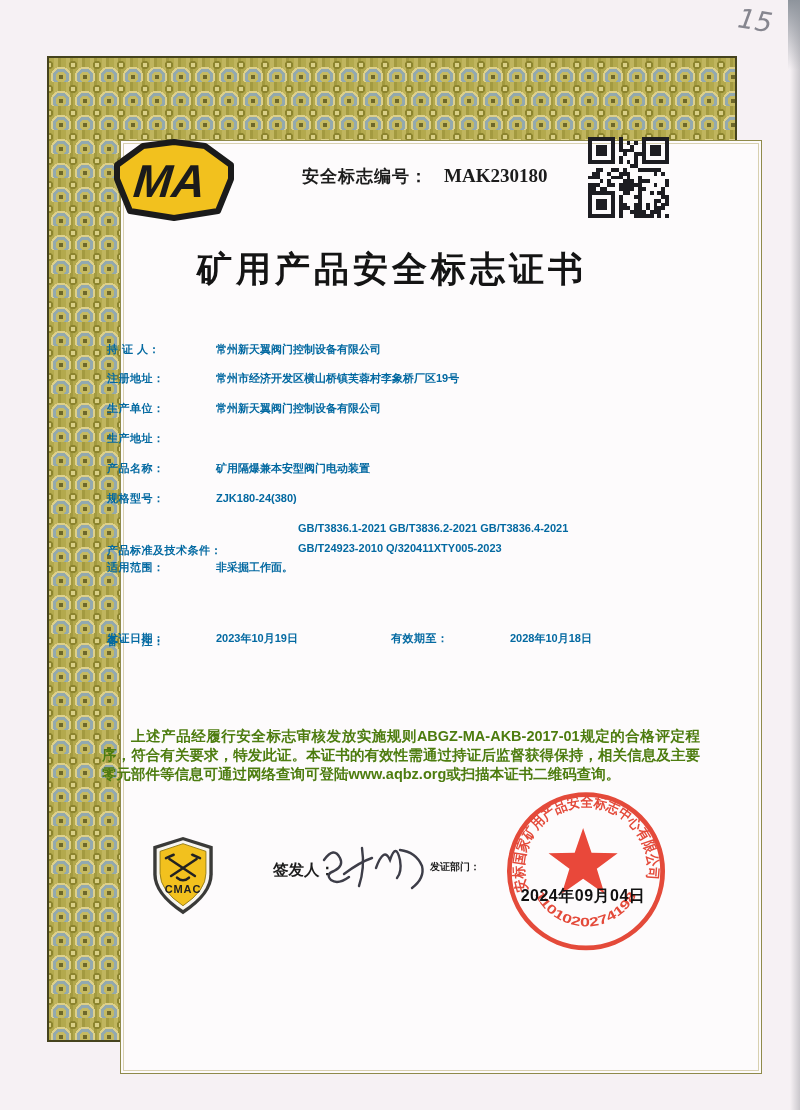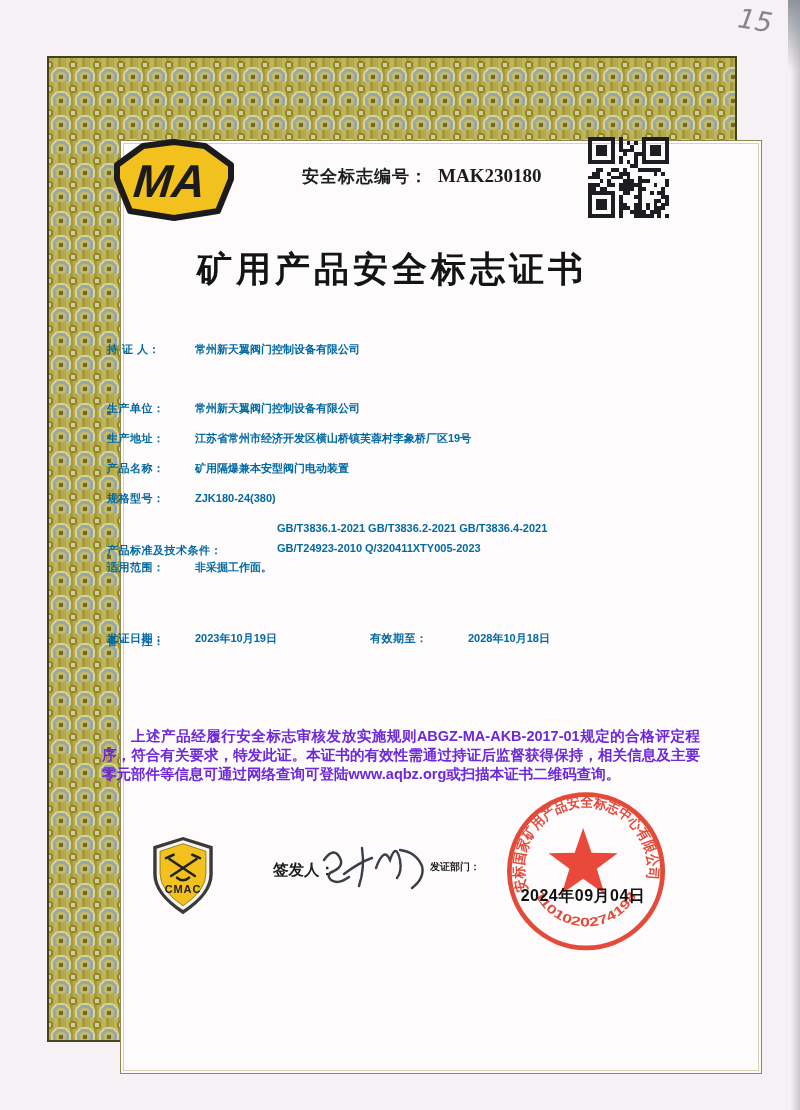--- a/index.html
+++ b/index.html
@@ -29,39 +29,39 @@
       repeating-linear-gradient(90deg,#b3a94d 0 5px,#c0b55e 5px 9px,#a39a40 9px 12px);
     background-size:24px 24px,24px 24px,24px 24px,auto;
   }
   .inner{
     position:absolute;left:71px;top:82px;width:642px;height:934px;box-sizing:border-box;
     background:#fdfbfc;border:1px solid #8f8a4a;
     outline:1px solid #d8d0b0;outline-offset:-4px;
   }
   
   .ma-logo{position:absolute;left:113px;top:139px;width:122px;height:82px;}
-  .id-line{position:absolute;left:302px;top:165px;display:flex;align-items:baseline;gap:10px;}
+  .id-line{position:absolute;left:302px;top:165px;display:flex;align-items:baseline;gap:16px;}
   .id-label{font-weight:bold;font-size:17px;letter-spacing:1px;}
   .id-number{font-family:"Liberation Serif","DejaVu Serif",serif;font-size:19px;font-weight:bold;}
   .qr{position:absolute;left:588px;top:137px;width:81px;height:81px;}
   
   .title{position:absolute;left:47px;top:246px;width:690px;text-align:center;
     font-size:35px;font-weight:bold;letter-spacing:4px;color:#141414;}
   
   .frow{position:absolute;left:107px;width:606px;display:flex;align-items:flex-start;
     font-size:11px;font-weight:bold;line-height:20px;color:#0369a1;}
   .flabel{display:inline-block;width:88px;flex-shrink:0;letter-spacing:.5px;}
   .flabel.wide{width:170px;margin-top:24px;}
-  .fvalue{flex:1;}
+  .fvalue{flex:1;margin-left:21px;}
   .fvalue.fixed{flex:0 0 175px;}
   .stacked span{display:block;}
   
   .para{position:absolute;left:102px;top:727px;width:598px;
     font-size:14.5px;font-weight:bold;line-height:18.8px;text-align:justify;
-    text-indent:2em;color:#6d28d9;}
+    text-indent:2em;color:#4d7c0f;}
   
   .cmac{position:absolute;left:149px;top:834px;width:68px;height:84px;}
   .signer-label{position:absolute;left:273px;top:860px;font-size:15.5px;font-weight:bold;}
   .signature{position:absolute;left:316px;top:840px;width:112px;height:52px;}
   .issuer-label{position:absolute;left:430px;top:860px;font-size:10px;font-weight:bold;}
   .stamp{position:absolute;left:495px;top:784px;width:182px;height:182px;opacity:.92;}
   .stamp-date{position:absolute;left:513px;top:886px;width:140px;font-size:16px;
     font-weight:bold;color:#111;letter-spacing:.5px;z-index:5;text-align:center;}
 </style>
 </head>
@@ -317,27 +317,30 @@
       <rect x="18" y="20" width="1" height="1" fill="#1d1d22"></rect>
       <rect x="20" y="20" width="1" height="1" fill="#1d1d22"></rect>
     </svg>
 
   <div class="title">矿用产品安全标志证书</div>
 
   <div class="frow" style="top:339px">
     <span class="flabel">持 证 人：</span>
     <span class="fvalue">常州新天翼阀门控制设备有限公司</span>
   </div>
+  <div class="frow" style="top:368px">
+    <span class="flabel">注册地址：</span>
+    <span class="fvalue">常州市经济开发区横山桥镇芙蓉村李象桥厂区19号</span>
+  </div>
   <div class="frow" style="top:398px">
     <span class="flabel">生产单位：</span>
     <span class="fvalue">常州新天翼阀门控制设备有限公司</span>
   </div>
   <div class="frow" style="top:428px">
     <span class="flabel">生产地址：</span>
-    <span class="fvalue">江苏省常州市经济开发区横山桥镇芙蓉村李象桥厂区19号</span>
   </div>
   <div class="frow" style="top:458px">
     <span class="flabel">产品名称：</span>
     <span class="fvalue">矿用隔爆兼本安型阀门电动装置</span>
   </div>
   <div class="frow" style="top:488px">
     <span class="flabel">规格型号：</span>
     <span class="fvalue">ZJK180-24(380)</span>
   </div>
   <div class="frow" style="top:516px;align-items:center">

